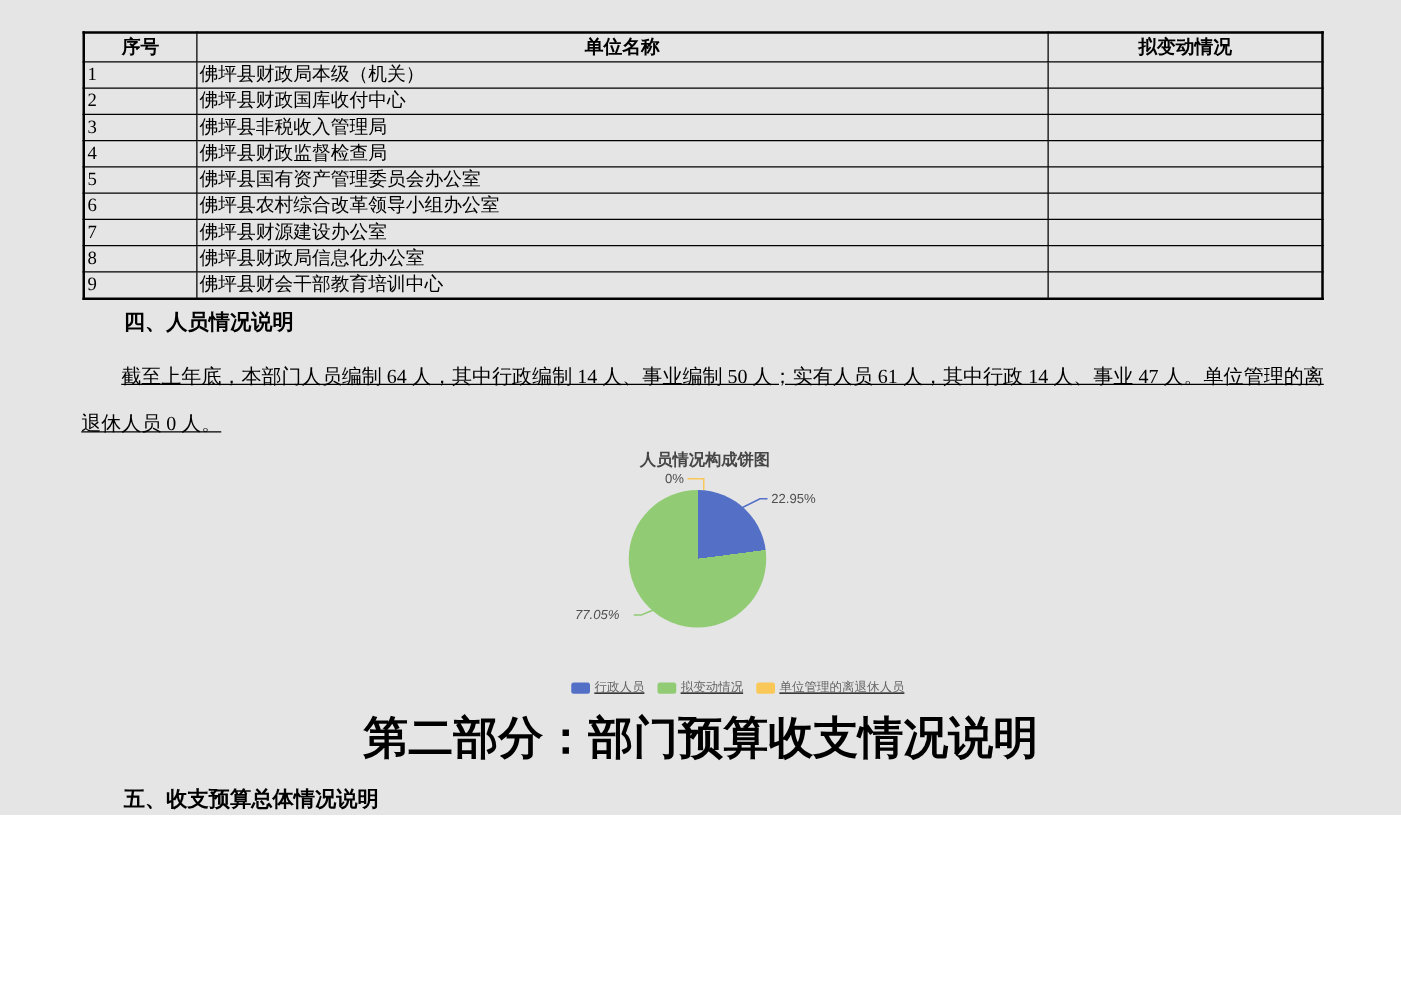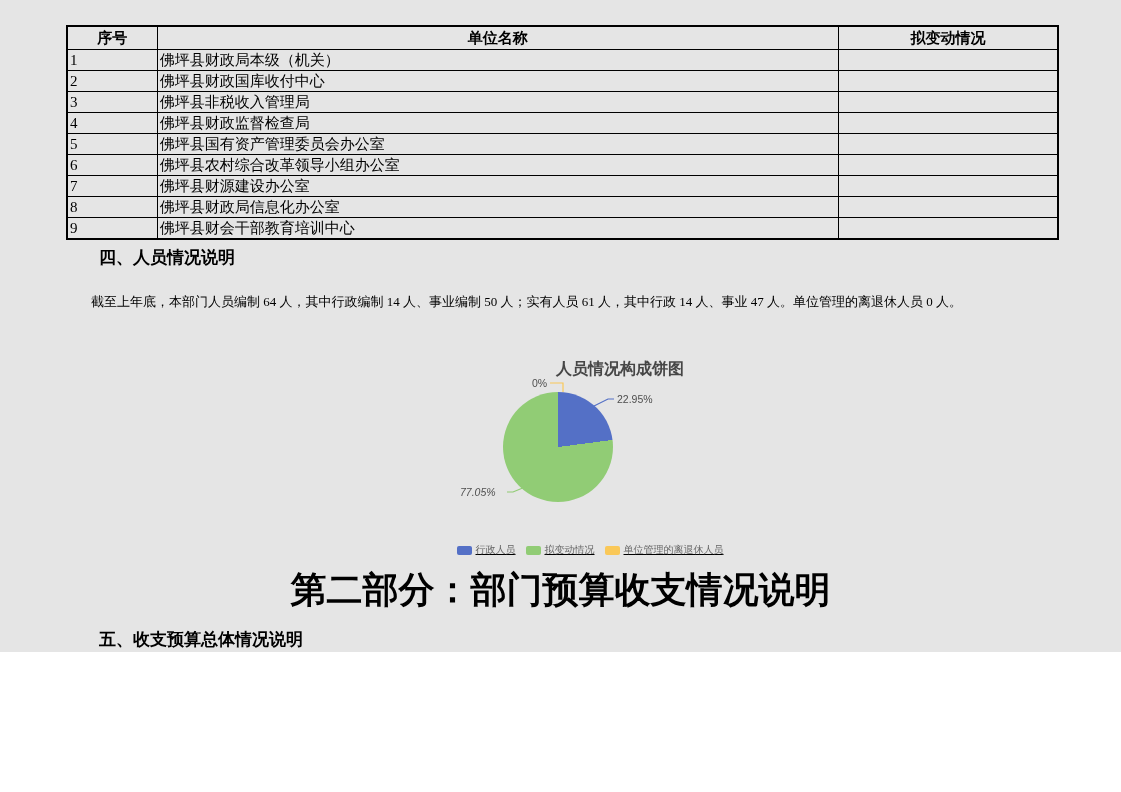--- a/index.html
+++ b/index.html
@@ -28,39 +28,39 @@
   .sec-heading {
     position:absolute; left:99px; margin:0;
     font-family:"Liberation Sans","DejaVu Sans",sans-serif;
     font-size:17px; font-weight:bold; color:#000;
   }
   .sec-heading.s4 { top:246px; }
   .sec-heading.s5 { top:628px; }
 
   .body-para {
     position:absolute; left:65px; width:994px; margin:0;
-    font-size:13px; line-height:38px;
-    text-align:justify; text-justify:inter-ideograph; text-indent:2em;
+    font-size:16px; line-height:38px;
+    text-align:justify; text-justify:inter-ideograph; text-indent:2em;text-decoration:underline;
   }
   .body-para.p1 { top:283px; }
   .body-para.p2 { top:664px; }
 
   .part-title {
     position:absolute; top:566px; left:0; width:100%; margin:0;
     text-align:center;
     font-family:"Liberation Sans","DejaVu Sans",sans-serif;
     font-size:36px; font-weight:bold; color:#000;
   }
 
   
   .chart { position:absolute; left:440px; top:356px; width:300px; height:210px;
            font-family:"Liberation Sans","DejaVu Sans",sans-serif; }
   .chart-title {
     position:absolute; left:72px; top:3px;
-    font-size:16px; font-weight:bold; color:#464646;margin-left:44px;
+    font-size:13px; font-weight:bold; color:#464646;
   }
   .pie-circle {
     position:absolute; left:63px; top:36px; width:110px; height:110px;
     border-radius:50%;
   }
   .leaders { position:absolute; left:0; top:0; width:300px; height:210px; }
   .pie-lbl { position:absolute; font-size:10.5px; color:#4e4e4e; }
   .lbl-zero  { left:92px;  top:21px; }
   .lbl-admin { left:177px; top:37px; }
   .lbl-staff { left:20px;  top:130px; width:45px; text-align:left;font-style:italic; }

